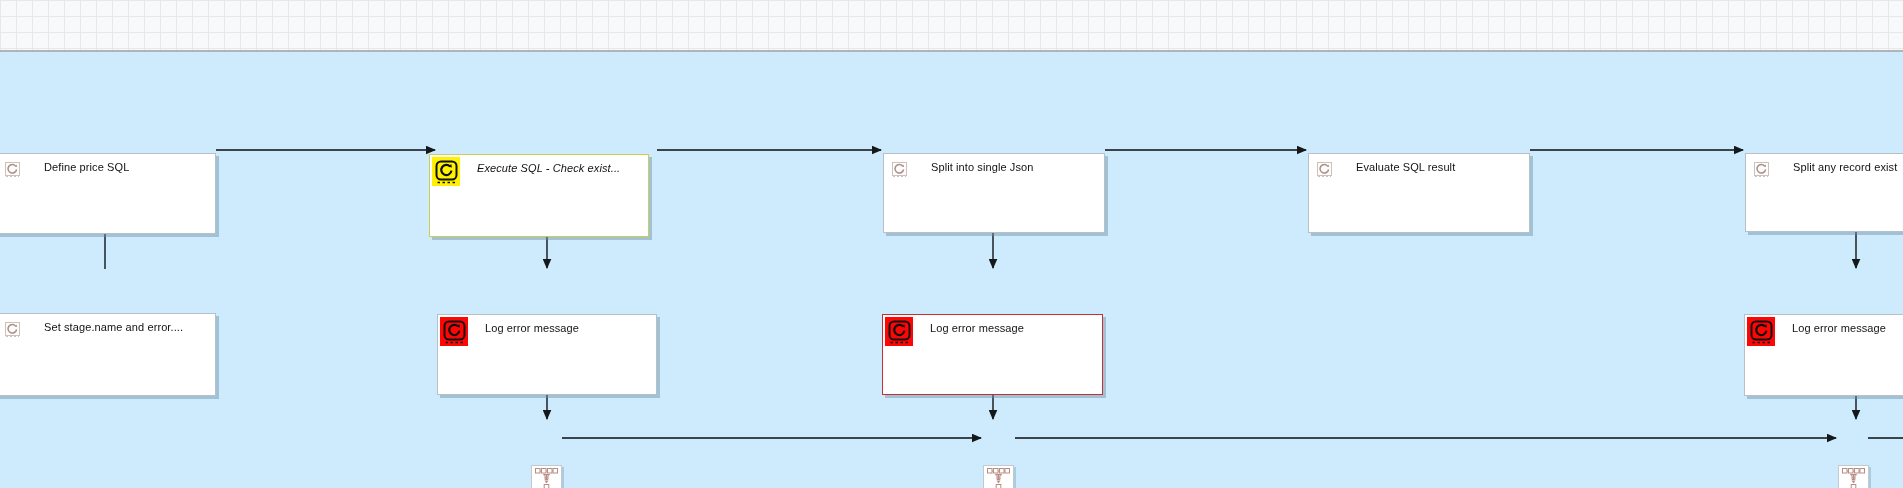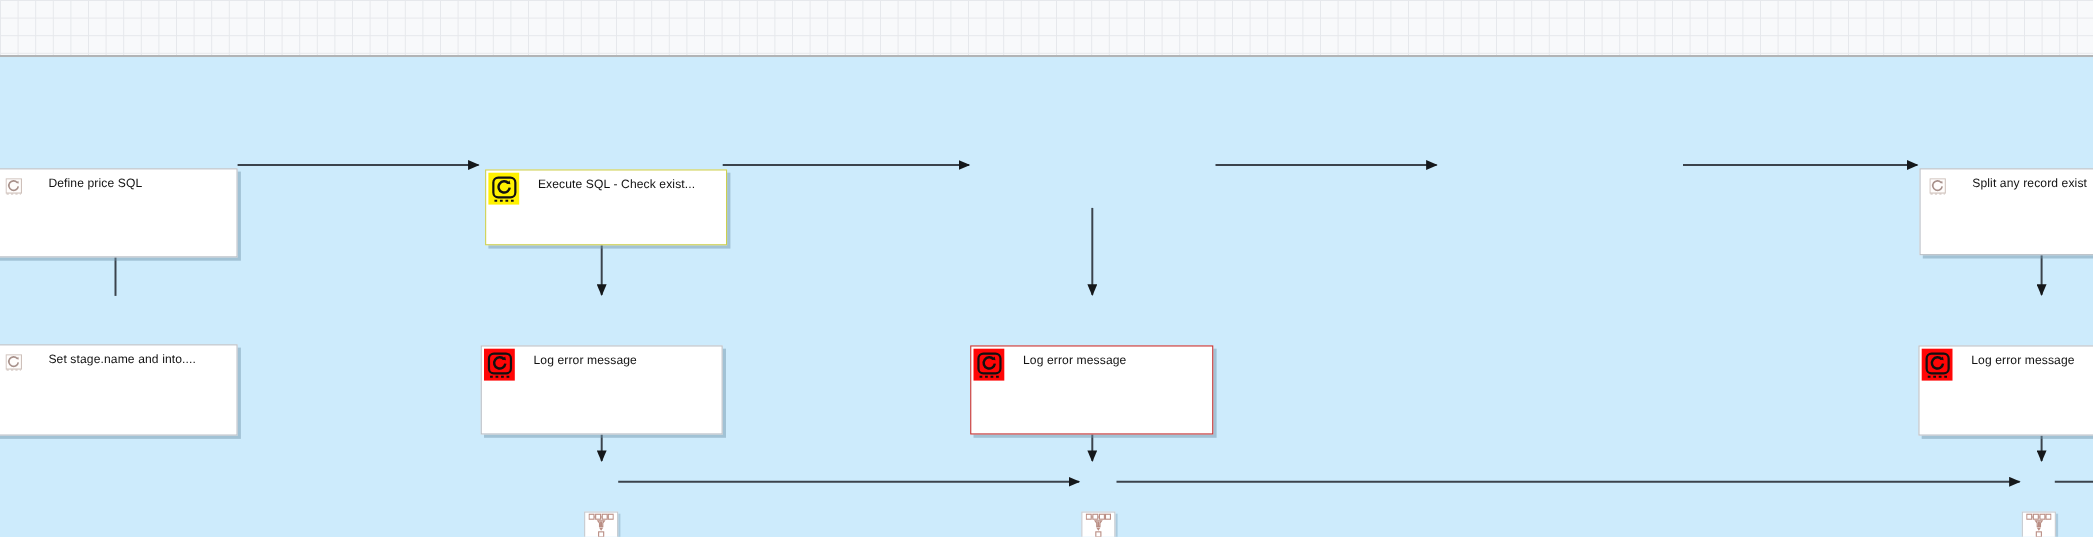--- a/index.html
+++ b/index.html
@@ -75,48 +75,66 @@
 <div class="node-layer" id="node-layer">
     <div class="node" style="left: -4px; top: 109px; width: 220px; height: 81px;">
       <span class="icon-default"><svg width="15" height="15" viewBox="0 0 15 15" xmlns="http://www.w3.org/2000/svg">
           <rect x="0.5" y="0.5" width="14" height="13" fill="#fffdfc" stroke="#cec0ba"></rect>
           <line x1="1" y1="14.5" x2="14" y2="14.5" stroke="#cec0ba" stroke-dasharray="2 2"></line>
           <path d="M10.6 3.9 A4.3 4.3 0 1 0 11.6 7.4" fill="none" stroke="#a8918b" stroke-width="1.5"></path>
           <path d="M11.6 2.4 l0.5 2.5 -2.5 -0.5 z" fill="#a8918b"></path>
         </svg></span>
       <span class="node-label">Define price SQL</span>
     </div>
-    <div class="node selected" style="left: 441px; top: 110px; width: 220px; height: 69px;">
+    <div class="node selected" style="left: 429px; top: 110px; width: 220px; height: 83px; font-style: italic;">
       <span class="icon-colored" style="background: rgb(255, 241, 0);">
         <svg width="23" height="24" viewBox="0 0 23 24" xmlns="http://www.w3.org/2000/svg">
           <rect x="1.5" y="1.5" width="20" height="18" rx="4.5" fill="none" stroke="#111" stroke-width="2"></rect>
           <path d="M15.2 6.6 A5.1 5.1 0 1 0 16.4 10.6" fill="none" stroke="#111" stroke-width="2.2"></path>
           <path d="M16.2 4.0 l0.8 3.6 -3.6 -0.8 z" fill="#111"></path>
           <line x1="2.5" y1="22.5" x2="20.5" y2="22.5" stroke="#111" stroke-width="1.7" stroke-dasharray="2.5 2.5"></line>
         </svg>
       </span>
       <span class="node-label">Execute SQL - Check exist...</span>
     </div>
+    <div class="node" style="left: 883px; top: 109px; width: 222px; height: 80px;">
+      <span class="icon-default"><svg width="15" height="15" viewBox="0 0 15 15" xmlns="http://www.w3.org/2000/svg">
+          <rect x="0.5" y="0.5" width="14" height="13" fill="#fffdfc" stroke="#cec0ba"></rect>
+          <line x1="1" y1="14.5" x2="14" y2="14.5" stroke="#cec0ba" stroke-dasharray="2 2"></line>
+          <path d="M10.6 3.9 A4.3 4.3 0 1 0 11.6 7.4" fill="none" stroke="#a8918b" stroke-width="1.5"></path>
+          <path d="M11.6 2.4 l0.5 2.5 -2.5 -0.5 z" fill="#a8918b"></path>
+        </svg></span>
+      <span class="node-label">Split into single Json</span>
+    </div>
+    <div class="node" style="left: 1308px; top: 109px; width: 222px; height: 80px;">
+      <span class="icon-default"><svg width="15" height="15" viewBox="0 0 15 15" xmlns="http://www.w3.org/2000/svg">
+          <rect x="0.5" y="0.5" width="14" height="13" fill="#fffdfc" stroke="#cec0ba"></rect>
+          <line x1="1" y1="14.5" x2="14" y2="14.5" stroke="#cec0ba" stroke-dasharray="2 2"></line>
+          <path d="M10.6 3.9 A4.3 4.3 0 1 0 11.6 7.4" fill="none" stroke="#a8918b" stroke-width="1.5"></path>
+          <path d="M11.6 2.4 l0.5 2.5 -2.5 -0.5 z" fill="#a8918b"></path>
+        </svg></span>
+      <span class="node-label">Evaluate SQL result</span>
+    </div>
     <div class="node" style="left: 1745px; top: 109px; width: 220px; height: 79px;">
       <span class="icon-default"><svg width="15" height="15" viewBox="0 0 15 15" xmlns="http://www.w3.org/2000/svg">
           <rect x="0.5" y="0.5" width="14" height="13" fill="#fffdfc" stroke="#cec0ba"></rect>
           <line x1="1" y1="14.5" x2="14" y2="14.5" stroke="#cec0ba" stroke-dasharray="2 2"></line>
           <path d="M10.6 3.9 A4.3 4.3 0 1 0 11.6 7.4" fill="none" stroke="#a8918b" stroke-width="1.5"></path>
           <path d="M11.6 2.4 l0.5 2.5 -2.5 -0.5 z" fill="#a8918b"></path>
         </svg></span>
       <span class="node-label">Split any record exist</span>
     </div>
     <div class="node" style="left: -4px; top: 269px; width: 220px; height: 83px;">
       <span class="icon-default"><svg width="15" height="15" viewBox="0 0 15 15" xmlns="http://www.w3.org/2000/svg">
           <rect x="0.5" y="0.5" width="14" height="13" fill="#fffdfc" stroke="#cec0ba"></rect>
           <line x1="1" y1="14.5" x2="14" y2="14.5" stroke="#cec0ba" stroke-dasharray="2 2"></line>
           <path d="M10.6 3.9 A4.3 4.3 0 1 0 11.6 7.4" fill="none" stroke="#a8918b" stroke-width="1.5"></path>
           <path d="M11.6 2.4 l0.5 2.5 -2.5 -0.5 z" fill="#a8918b"></path>
         </svg></span>
-      <span class="node-label">Set stage.name and into....</span>
+      <span class="node-label">Set stage.name and error....</span>
     </div>
     <div class="node" style="left: 437px; top: 270px; width: 220px; height: 81px;">
       <span class="icon-colored" style="background: rgb(255, 6, 6);">
         <svg width="23" height="24" viewBox="0 0 23 24" xmlns="http://www.w3.org/2000/svg">
           <rect x="1.5" y="1.5" width="20" height="18" rx="4.5" fill="none" stroke="#111" stroke-width="2"></rect>
           <path d="M15.2 6.6 A5.1 5.1 0 1 0 16.4 10.6" fill="none" stroke="#111" stroke-width="2.2"></path>
           <path d="M16.2 4.0 l0.8 3.6 -3.6 -0.8 z" fill="#111"></path>
           <line x1="2.5" y1="22.5" x2="20.5" y2="22.5" stroke="#111" stroke-width="1.7" stroke-dasharray="2.5 2.5"></line>
         </svg>
       </span>

